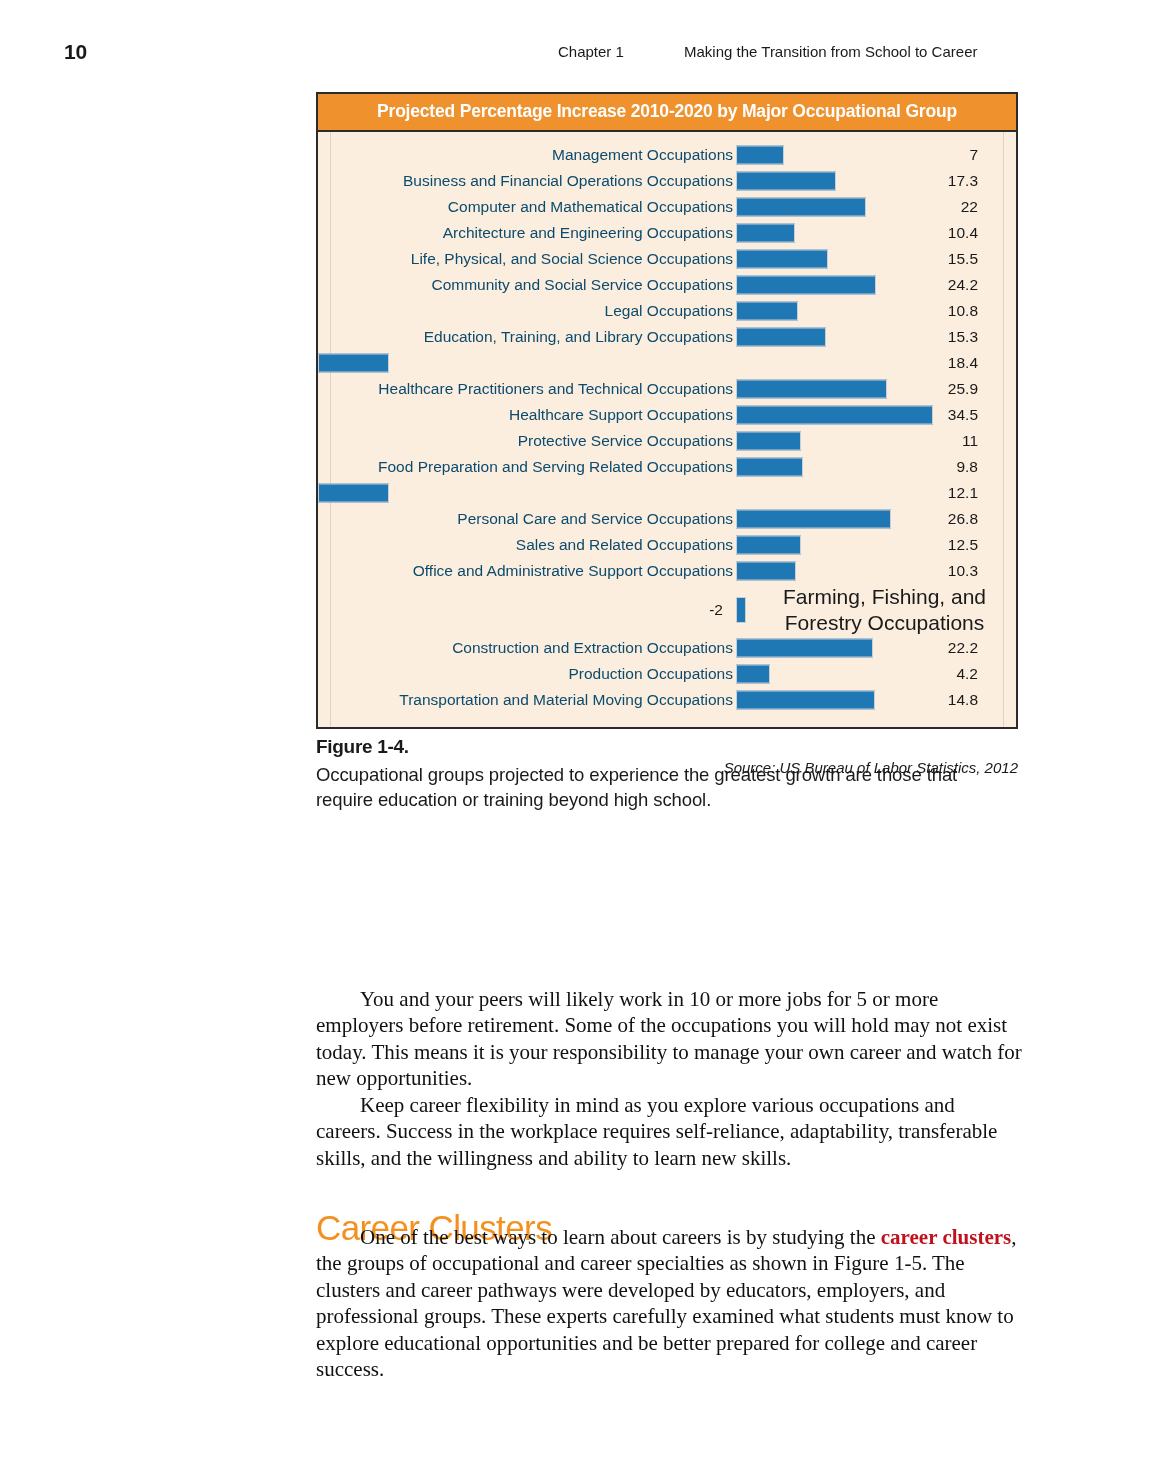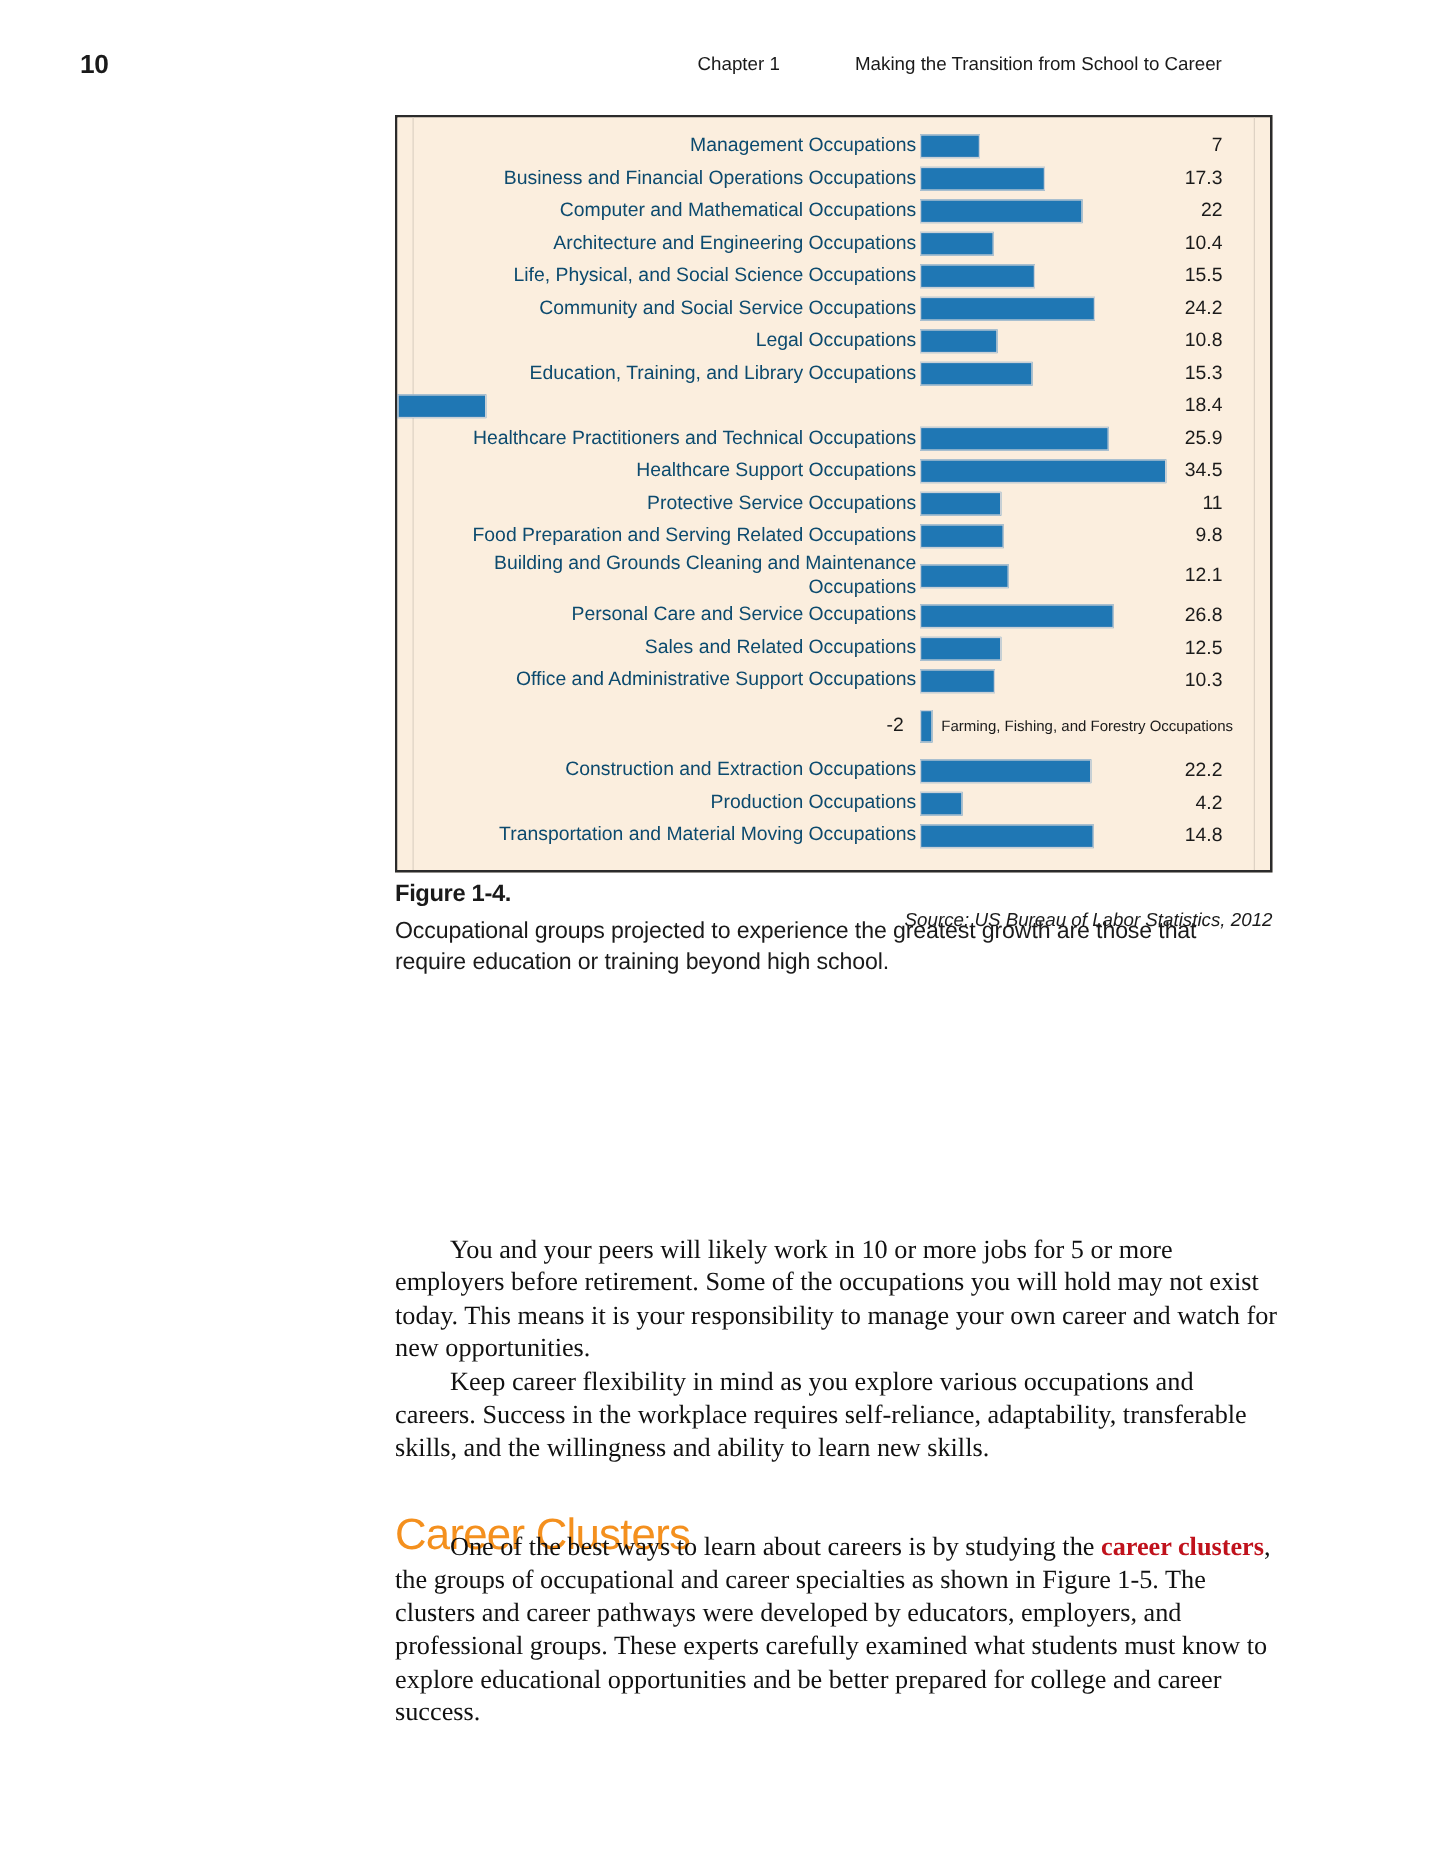--- a/index.html
+++ b/index.html
@@ -140,22 +140,22 @@
     top: 50%;
     transform: translateY(-50%);
     height: 26px;
     width: 10px;
     background: #1f77b4;
     border: 1px solid #c9cfd6;
     box-sizing: border-box;
   }
   .neg-cat-label {
     flex: 1 1 auto;
-    text-align: left;
-    font-size: 12px;
+    text-align: center;
+    font-size: 21px;
     line-height: 1.22;
     padding-left: 7px;
     box-sizing: border-box;
   }
   .bar-row.negative { min-height: 46px; }
 
   
   .caption-head {
     position: relative;
     margin-top: 7px;
@@ -214,20 +214,21 @@
 
 <div class="page-header">
   <div class="folio">10</div>
   <div class="chapter-label">Chapter 1</div>
   <div class="chapter-title">Making the Transition from School to Career</div>
 </div>
 
 <div class="figure-block">
 
   <div class="chart-frame">
+    <div class="chart-title-bar">Projected Percentage Increase 2010-2020 by Major Occupational Group</div>
     <div class="plot-area" id="plot-area">
       <div class="plot-rule left"></div>
       <div class="plot-rule right"></div>
     <div class="bar-row">
           <div class="cat-label">Management Occupations</div>
           <div class="bar-cell">
             <div class="bar" style="width: 48px;"></div>
           </div>
           <div class="val-label">7</div>
         </div>
@@ -308,21 +309,20 @@
           <div class="val-label">11</div>
         </div>
         <div class="bar-row">
           <div class="cat-label">Food Preparation and Serving Related Occupations</div>
           <div class="bar-cell">
             <div class="bar" style="width: 67px;"></div>
           </div>
           <div class="val-label">9.8</div>
         </div>
         <div class="bar-row">
-          <div class="cat-label">Building and Grounds Cleaning and Maintenance Occupations</div>
           <div class="bar-cell">
             <div class="bar" style="width: 71px;"></div>
           </div>
           <div class="val-label">12.1</div>
         </div>
         <div class="bar-row">
           <div class="cat-label">Personal Care and Service Occupations</div>
           <div class="bar-cell">
             <div class="bar" style="width: 155px;"></div>
           </div>

